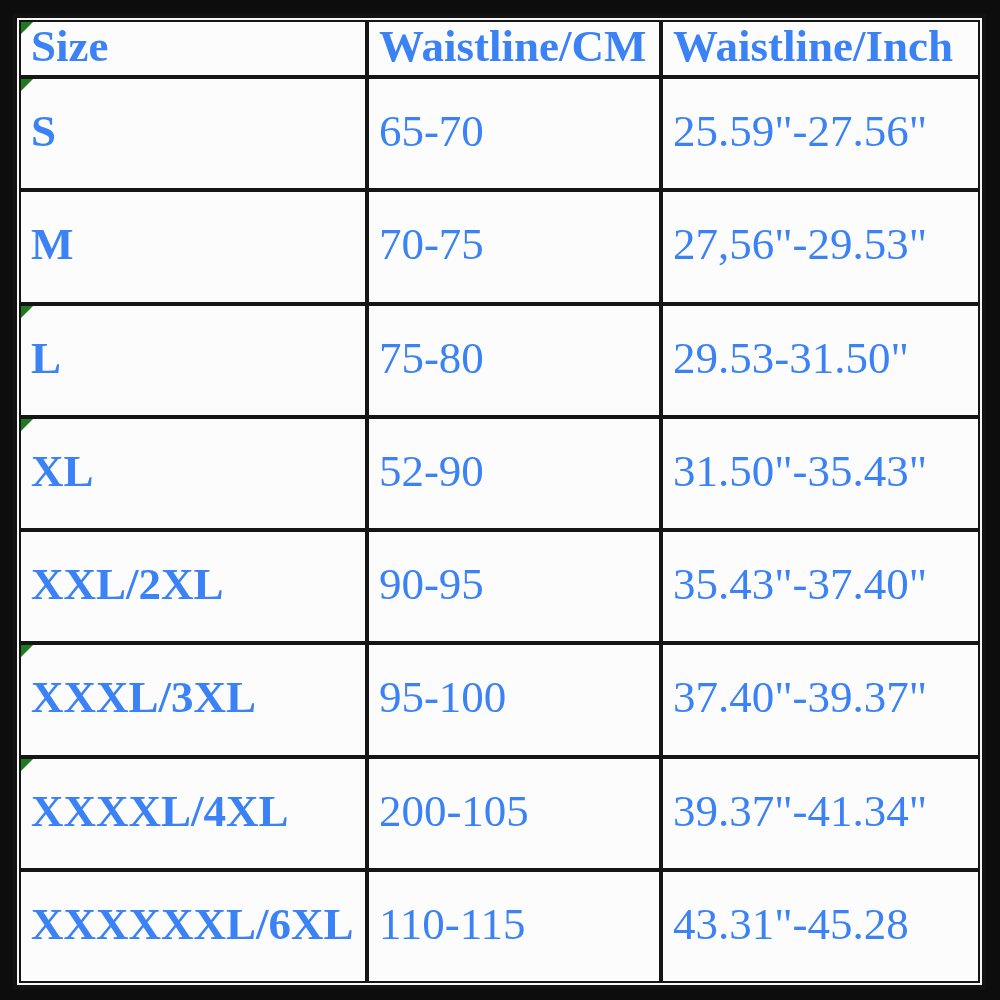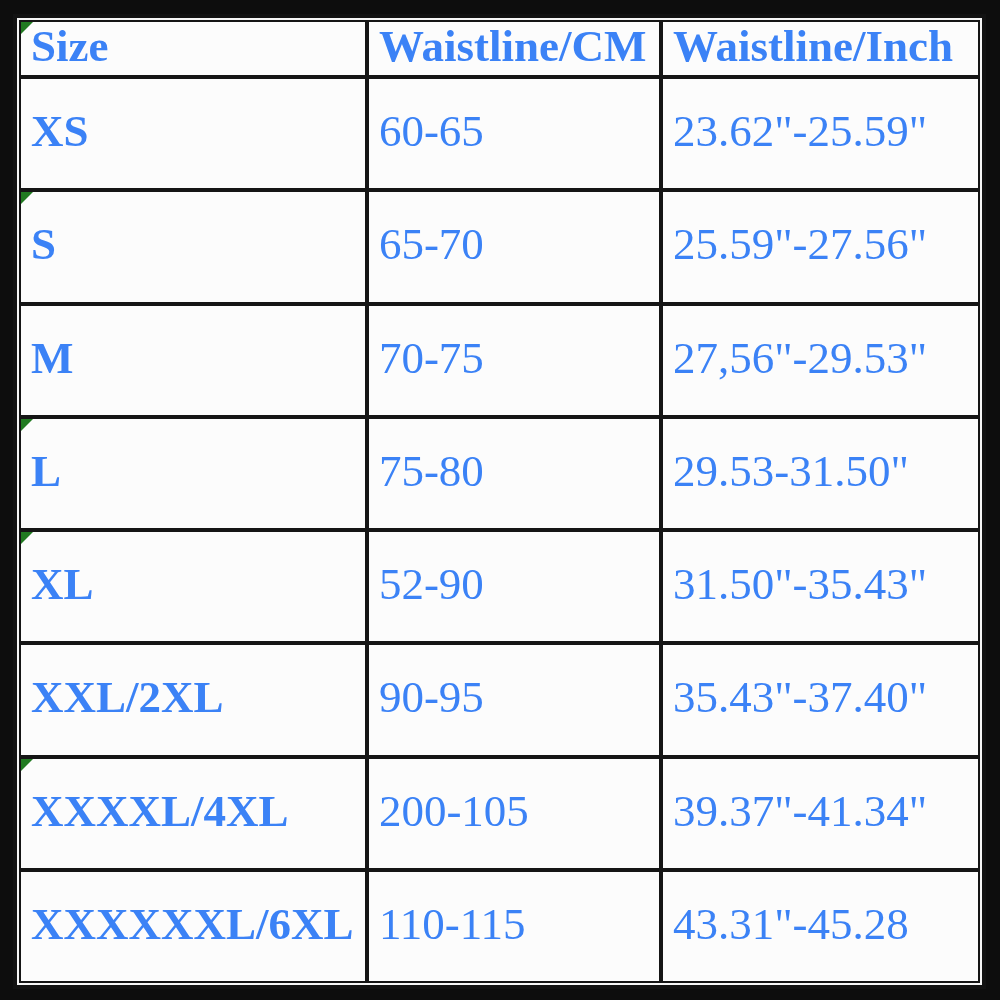--- a/index.html
+++ b/index.html
@@ -89,25 +89,20 @@
           <th>
             <span>Waistline/CM</span>
           </th>
           <th>
             <span>Waistline/Inch</span>
           </th>
         </tr>
       </thead>
       <tbody id="rows">
           <tr>
-            <td class="size-cell"><span>XS</span></td>
-            <td class="num-cell"><span>60-65</span></td>
-            <td class="num-cell"><span>23.62"-25.59"</span></td>
-          </tr>
-          <tr>
             <td class="size-cell"><span class="corner-marker"></span><span>S</span></td>
             <td class="num-cell"><span>65-70</span></td>
             <td class="num-cell"><span>25.59"-27.56"</span></td>
           </tr>
           <tr>
             <td class="size-cell"><span>M</span></td>
             <td class="num-cell"><span>70-75</span></td>
             <td class="num-cell"><span>27,56"-29.53"</span></td>
           </tr>
           <tr>
@@ -119,20 +114,25 @@
             <td class="size-cell"><span class="corner-marker"></span><span>XL</span></td>
             <td class="num-cell"><span>52-90</span></td>
             <td class="num-cell"><span>31.50"-35.43"</span></td>
           </tr>
           <tr>
             <td class="size-cell"><span>XXL/2XL</span></td>
             <td class="num-cell"><span>90-95</span></td>
             <td class="num-cell"><span>35.43"-37.40"</span></td>
           </tr>
           <tr>
+            <td class="size-cell"><span class="corner-marker"></span><span>XXXL/3XL</span></td>
+            <td class="num-cell"><span>95-100</span></td>
+            <td class="num-cell"><span>37.40"-39.37"</span></td>
+          </tr>
+          <tr>
             <td class="size-cell"><span class="corner-marker"></span><span>XXXXL/4XL</span></td>
             <td class="num-cell"><span>200-105</span></td>
             <td class="num-cell"><span>39.37"-41.34"</span></td>
           </tr>
           <tr>
             <td class="size-cell"><span>XXXXXXL/6XL</span></td>
             <td class="num-cell"><span>110-115</span></td>
             <td class="num-cell"><span>43.31"-45.28</span></td>
           </tr>
         </tbody>

